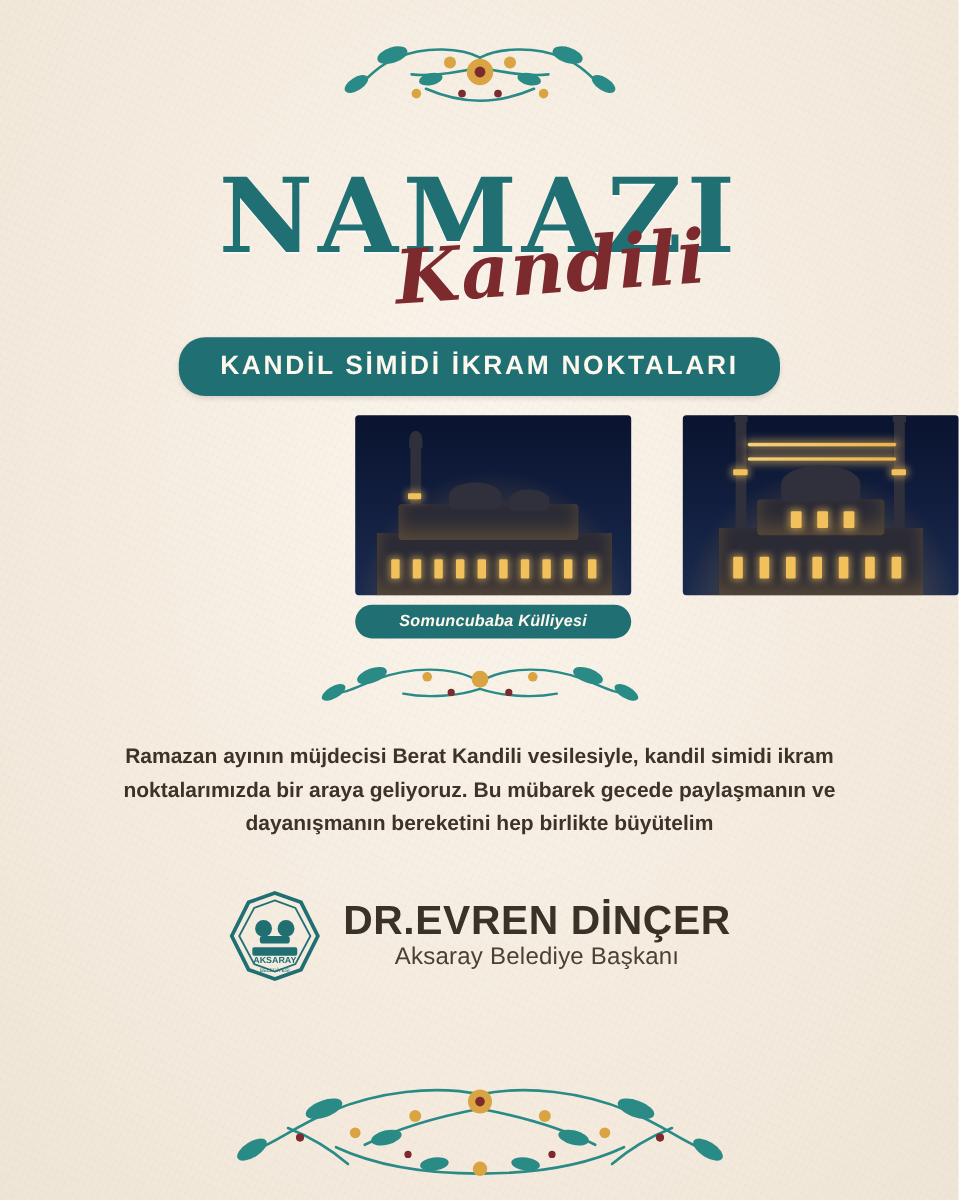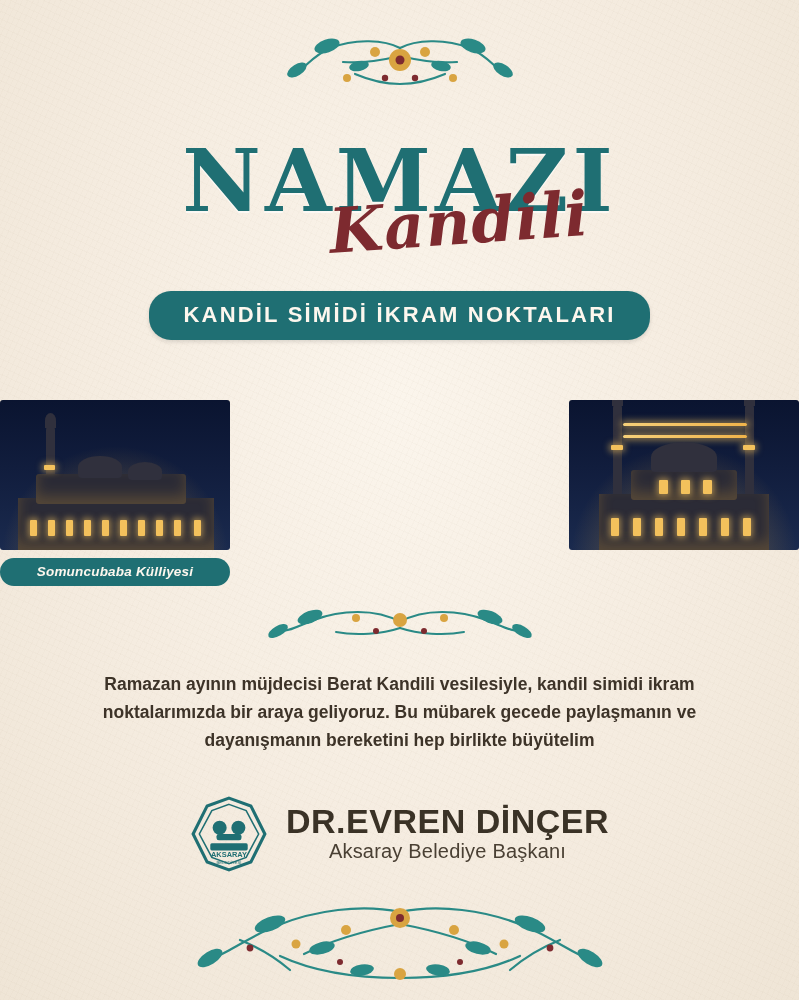--- a/index.html
+++ b/index.html
@@ -65,21 +65,21 @@
     letter-spacing: 1px;
     transform: rotate(-4deg);
     display: inline-block;
   }
 
   
   .ribbon-wrap {
     display: flex;
     flex-direction: column;
     align-items: center;
-    margin-top: 32px;
+    margin-top: 22px;
   }
   .ribbon {
     display: inline-block;
     color: #fdf7ee;
     font-weight: 700;
     letter-spacing: 2.2px;
     text-align: center;
     border-radius: 22px;
     box-shadow: 0 2px 4px rgba(0,0,0,0.12);
   }
@@ -92,23 +92,23 @@
     background: #7d2a2f;
     font-size: 21px;
     padding: 10px 26px 11px;
     margin-top: 12px;
     letter-spacing: 1.2px;
   }
 
   
   .mosques {
     display: flex;
-    justify-content: space-between;
+    justify-content: flex-end;
     gap: 43px;
-    margin-top: 60px;
+    margin-top: 16px;
   }
   .mosque {
     width: 230px;
     display: flex;
     flex-direction: column;
     align-items: center;
   }
   .mosque-photo {
     width: 230px;
     height: 150px;

